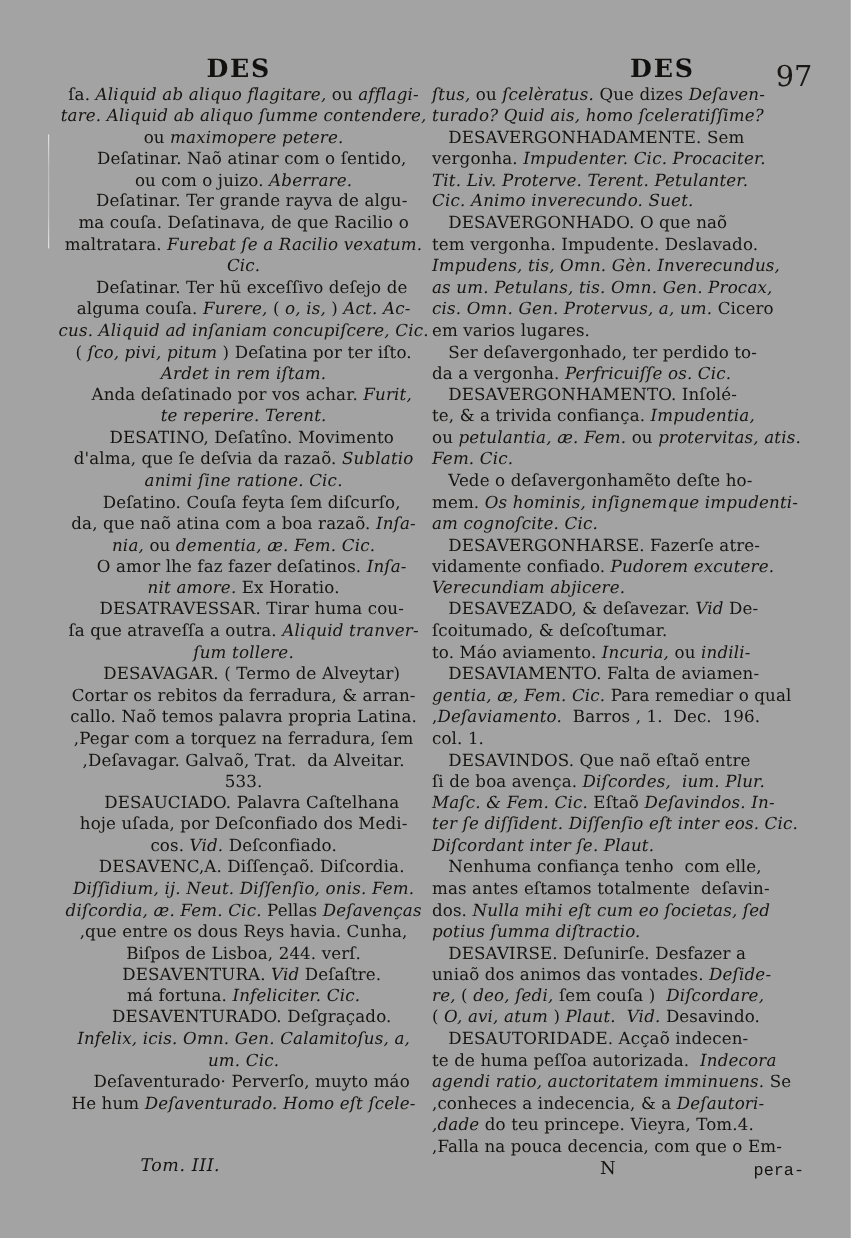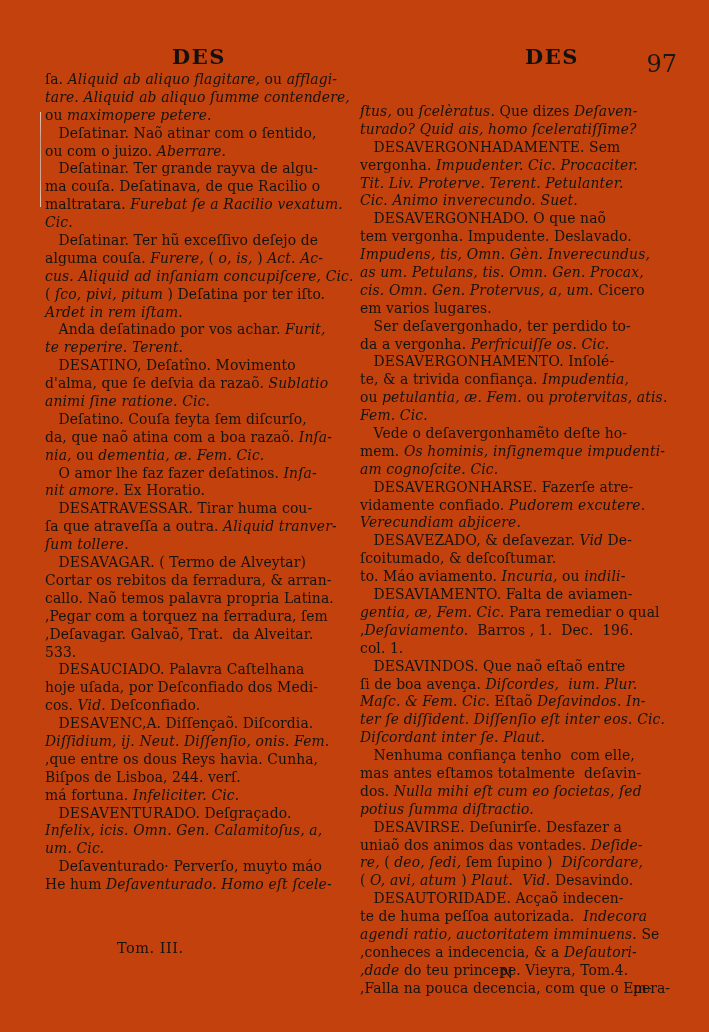--- a/index.html
+++ b/index.html
@@ -1,57 +1,58 @@
 <!DOCTYPE html>
 <html><head>
 <meta charset="utf-8">
 <style>
   html,body { margin:0; padding:0; }
   body { background:#e8e8e6; }
   .page {
     position:relative;
     width:709px; height:1032px;
-    background:#c2410c;
+    background:#a3a3a3;
     font-family:"DejaVu Serif","Liberation Serif",serif;
     color:#161412;
     overflow:hidden;
   }
   .running-head { position:absolute; top:44px; left:0; width:709px; height:26px; }
   .head-title {
     position:absolute; top:0;
     font-size:21px; font-weight:bold; letter-spacing:1.5px; color:#121110;
   }
   .head-left  { left:172px; }
   .head-right { left:525px; }
   .page-number {
     position:absolute; top:6px; right:32px;
     font-size:24px; color:#1a1816;
   }
   .col {
     position:absolute; top:71px; width:316px;
     font-size:13.9px; line-height:17.9px;
   }
-  .col-left  { left:45px; }
-  .col-right { left:360px;margin-top:32px; }
+  .col-left  { left:45px;text-align:center; }
+  .col-right { left:360px; }
   .line { white-space:pre; height:17.9px; letter-spacing:0.1px; }
   .line i { font-style:italic; letter-spacing:0.15px; }
   .footer-left {
-    position:absolute; left:117px; top:940px;
-    font-size:14.5px; letter-spacing:0.5px;
+    position:absolute; left:117px; top:964px;
+    font-size:14.5px; letter-spacing:0.5px;font-style:italic;
   }
   .footer-right-row {
     position:absolute; left:360px; top:964px; width:312px; height:18px;
   }
   .gathering-signature {
     position:absolute; left:140px; top:0;
     font-size:15px;
   }
   .catchword {
-    position:absolute; right:2px; top:16px;
+    position:absolute; right:2px; top:4px;
     font-size:14px;
+    font-family:Liberation Mono, monospace;
   }
   .scan-artifact {
     position:absolute; left:40px; top:112px;
     width:1px; height:95px;
     background:linear-gradient(#fcfcfb, #c9c9c6 30%, #d5d5d2 70%, #fcfcfb);
     opacity:.7;
   }
 </style>
 </head>
 <body>
@@ -97,22 +98,24 @@
       <div class="line"><span>Cortar os rebitos da ferradura, &amp; arran-</span></div>
       <div class="line"><span>callo. Naõ temos palavra propria Latina.</span></div>
       <div class="line"><span>,Pegar com a torquez na ferradura, ſem</span></div>
       <div class="line"><span>,Deſavagar. Galvaõ, Trat.  da Alveitar.</span></div>
       <div class="line"><span>533.</span></div>
       <div class="line"><span>   DESAUCIADO. Palavra Caſtelhana</span></div>
       <div class="line"><span>hoje uſada, por Deſconfiado dos Medi-</span></div>
       <div class="line"><span>cos. </span><i>Vid.</i><span> Deſconfiado.</span></div>
       <div class="line"><span>   DESAVENC,A. Diſſençaõ. Diſcordia.</span></div>
       <div class="line"><i>Diſſidium, ij. Neut. Diſſenſio, onis. Fem.</i></div>
+      <div class="line"><i>diſcordia, æ. Fem. Cic.</i><span> Pellas </span><i>Deſavenças</i></div>
       <div class="line"><span>,que entre os dous Reys havia. Cunha,</span></div>
       <div class="line"><span>Biſpos de Lisboa, 244. verſ.</span></div>
+      <div class="line"><span>   DESAVENTURA. </span><i>Vid</i><span> Deſaſtre.</span></div>
       <div class="line"><span>má fortuna. </span><i>Infeliciter. Cic.</i></div>
       <div class="line"><span>   DESAVENTURADO. Deſgraçado.</span></div>
       <div class="line"><i>Infelix, icis. Omn. Gen. Calamitoſus, a,</i></div>
       <div class="line"><i>um. Cic.</i></div>
       <div class="line"><span>   Deſaventurado· Perverſo, muyto máo</span></div>
       <div class="line"><span>He hum </span><i>Deſaventurado. Homo eſt ſcele-</i></div>
     </div>
 
   <div class="col col-right">
       <div class="line"><i>ſtus,</i><span> ou </span><i>ſcelèratus.</i><span> Que dizes </span><i>Deſaven-</i></div>
@@ -150,21 +153,21 @@
       <div class="line"><span>ſi de boa avença. </span><i>Diſcordes,  ium. Plur.</i></div>
       <div class="line"><i>Maſc. &amp; Fem. Cic.</i><span> Eſtaõ </span><i>Deſavindos. In-</i></div>
       <div class="line"><i>ter ſe diſſident. Diſſenſio eſt inter eos. Cic.</i></div>
       <div class="line"><i>Diſcordant inter ſe. Plaut.</i></div>
       <div class="line"><span>   Nenhuma confiança tenho  com elle,</span></div>
       <div class="line"><span>mas antes eſtamos totalmente  deſavin-</span></div>
       <div class="line"><span>dos. </span><i>Nulla mihi eſt cum eo ſocietas, ſed</i></div>
       <div class="line"><i>potius ſumma diſtractio.</i></div>
       <div class="line"><span>   DESAVIRSE. Deſunirſe. Desfazer a</span></div>
       <div class="line"><span>uniaõ dos animos das vontades. </span><i>Deſide-</i></div>
-      <div class="line"><i>re,</i><span> ( </span><i>deo, ſedi,</i><span> ſem ſupino )  </span><i>Diſcordare,</i></div>
+      <div class="line"><i>re,</i><span> ( </span><i>deo, ſedi,</i><span> ſem couſa )  </span><i>Diſcordare,</i></div>
       <div class="line"><span>( </span><i>O, avi, atum</i><span> ) </span><i>Plaut.  Vid.</i><span> Desavindo.</span></div>
       <div class="line"><span>   DESAUTORIDADE. Acçaõ indecen-</span></div>
       <div class="line"><span>te de huma peſſoa autorizada.  </span><i>Indecora</i></div>
       <div class="line"><i>agendi ratio, auctoritatem imminuens.</i><span> Se</span></div>
       <div class="line"><span>,conheces a indecencia, &amp; a </span><i>Deſautori-</i></div>
       <div class="line"><i>,dade</i><span> do teu princepe. Vieyra, Tom.4.</span></div>
       <div class="line"><span>,Falla na pouca decencia, com que o Em-</span></div>
     </div>
 
   <div class="footer-left">Tom. III.</div>

